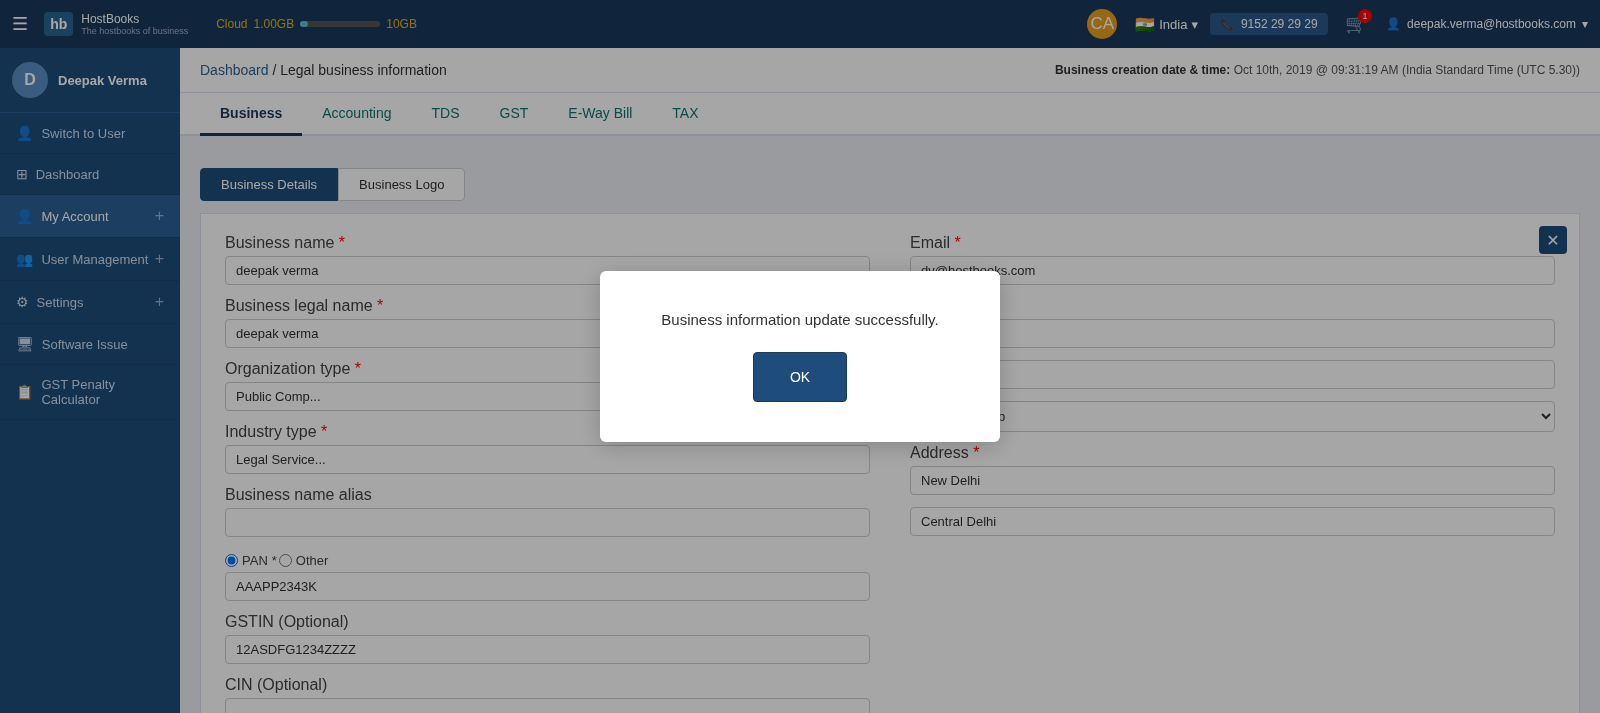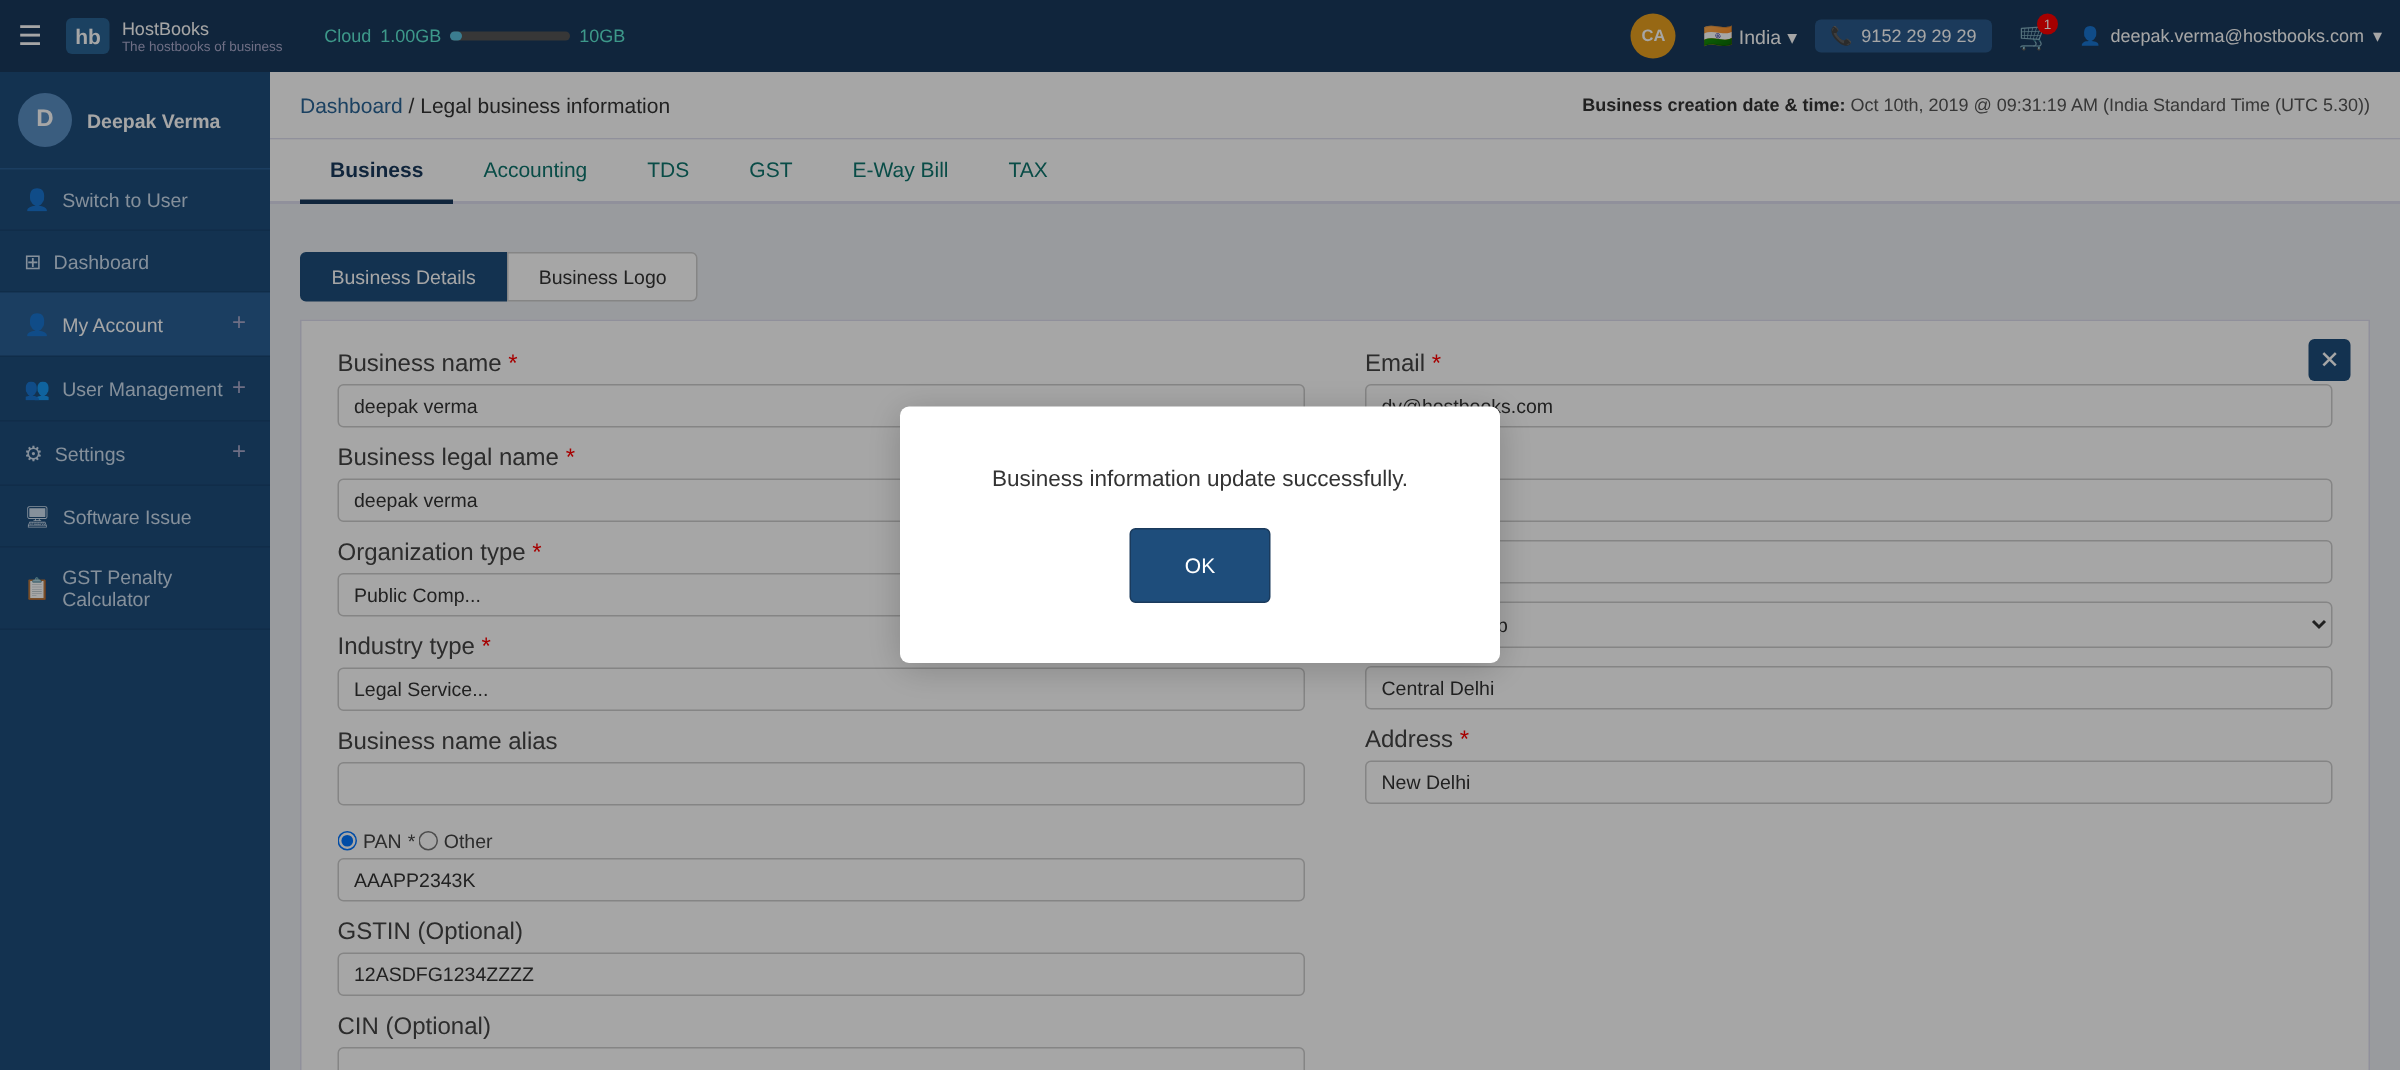--- a/index.html
+++ b/index.html
@@ -27,21 +27,21 @@
       background: #2a6496;
       color: white;
       font-weight: bold;
       font-size: 14px;
       padding: 4px 6px;
       border-radius: 4px;
     }
     .logo-text { color: white; font-size: 12px; line-height: 1.2; }
     .logo-sub { color: #aac; font-size: 9px; }
     .hamburger { color: white; font-size: 18px; cursor: pointer; margin-right: 4px; }
-    .header-cloud { color: #5eead4; font-size: 12px; display: flex; align-items: center; gap: 6px; }
+    .header-cloud { color: #eab308; font-size: 12px; display: flex; align-items: center; gap: 6px; }
     .progress-bar { width: 80px; height: 6px; background: #555; border-radius: 3px; }
     .progress-fill { height: 100%; width: 10%; background: #5bc0de; border-radius: 3px; }
     .header-spacer { flex: 1; }
     .header-icon { color: white; font-size: 18px; cursor: pointer; margin: 0 6px; position: relative; }
     .header-badge {
       position: absolute;
       top: -4px; right: -4px;
       background: red;
       color: white;
       font-size: 9px;
@@ -262,21 +262,21 @@
   </div>
   <div class="header-cloud">
     <span>Cloud</span>
     <span>1.00GB</span>
     <div class="progress-bar">
       <div class="progress-fill"></div>
     </div>
     <span>10GB</span>
   </div>
   <div class="header-spacer"></div>
-  <span class="header-icon" style="background:#e8a020;color:white;border-radius:50%;width:30px;height:30px;display:flex;align-items:center;justify-content:center;font-size:11px;font-weight:bold;">CA</span>
+  <span class="header-icon" style="background:#e8a020;color:white;border-radius:50%;width:30px;height:30px;display:flex;align-items:center;justify-content:center;font-size:17px;font-weight:normal;">CA</span>
   <div class="header-india">
     <span class="header-flag">🇮🇳</span>
     <span>India</span>
     <span>▾</span>
   </div>
   <div class="header-phone">
     <span>📞</span>
     <span>9152 29 29 29</span>
   </div>
   <div class="header-icon" style="position:relative;">
@@ -444,27 +444,27 @@
           </div>
           <div class="form-group" style="margin-top:12px;">
             <input class="form-input" type="text" value="110011" style="">
           </div>
           <div class="form-group" style="margin-top:12px;">
             <select class="form-select">
               <option>Lakshadweep</option>
             </select>
           </div>
           <div class="form-group" style="margin-top:12px;">
+            <label class="form-label">
+              <span>Address</span> <span class="req">*</span>
+            </label>
+            <input class="form-input" type="text" value="New Delhi" style="">
+          </div>
+          <div class="form-group" style="margin-top:12px;">
             <input class="form-input" type="text" value="Central Delhi" style="">
-          </div>
-          <div class="form-group" style="margin-top:12px;">
-            <label class="form-label">
-              <span>Address</span> <span class="req">*</span>
-            </label>
-            <input class="form-input" type="text" value="New Delhi" style="">
           </div>
         </div>
       </div>
 
     </div>
 
   </div>
 </div>
 
 <div class="modal-overlay">

